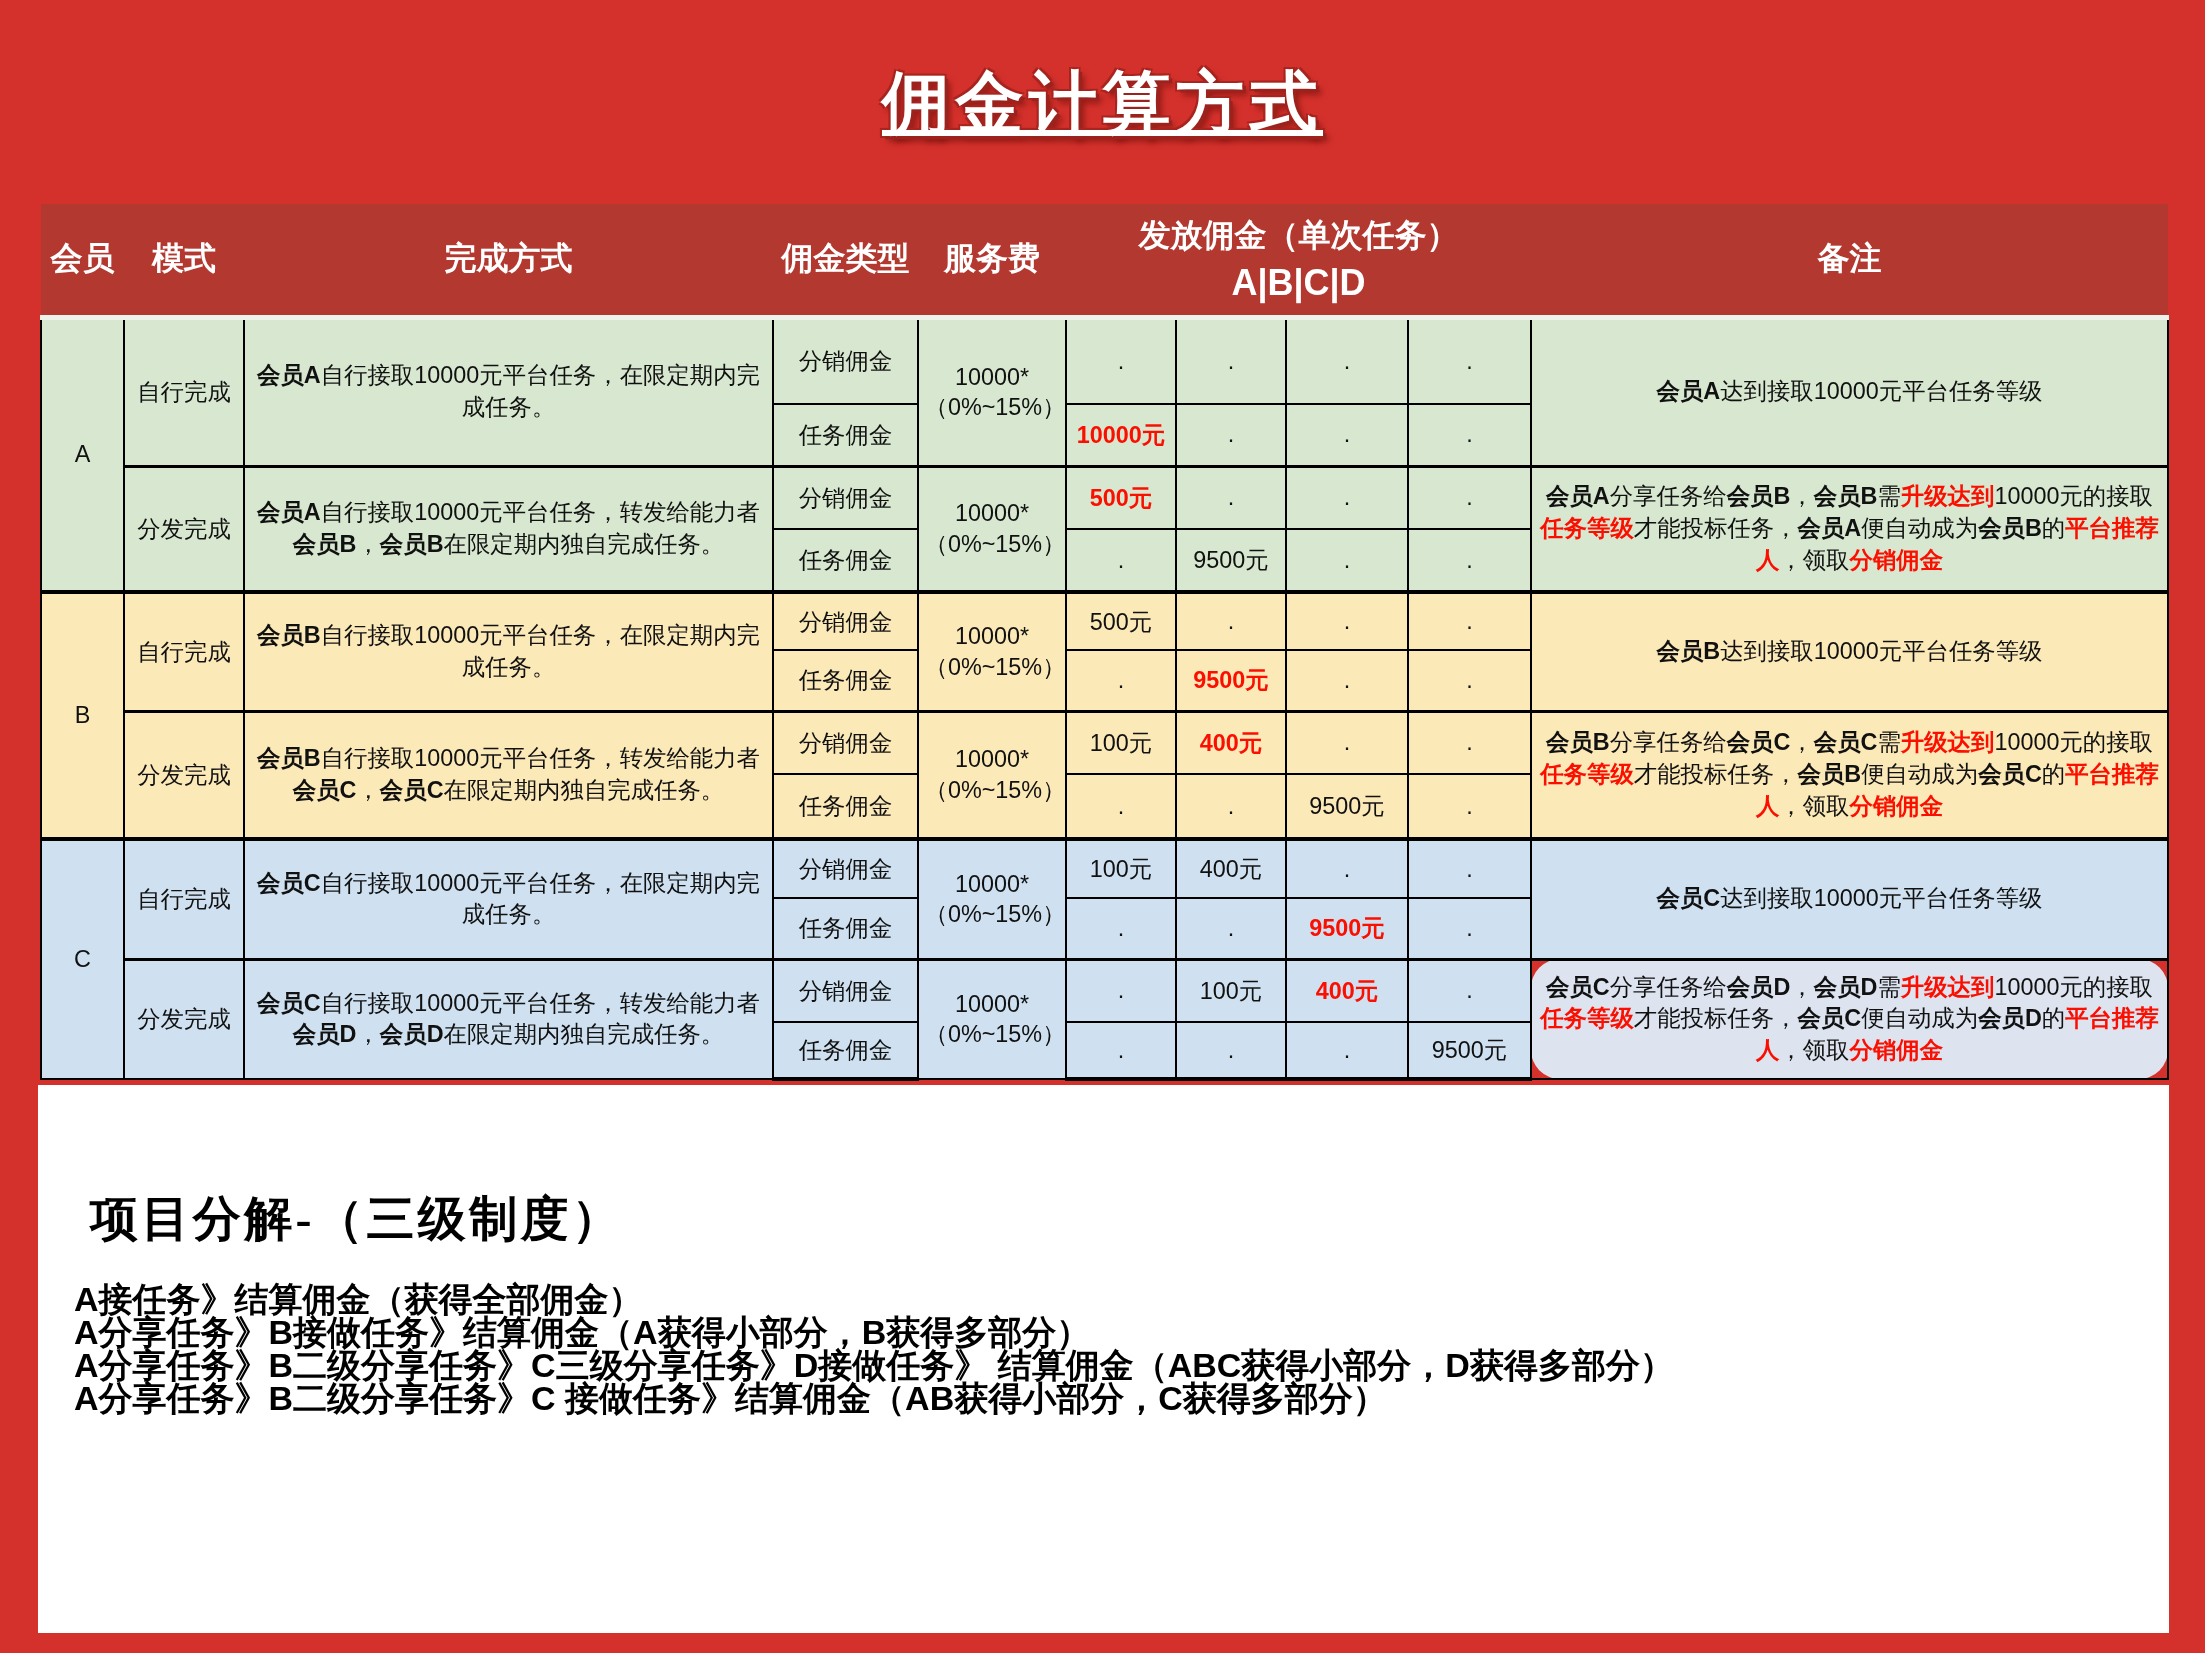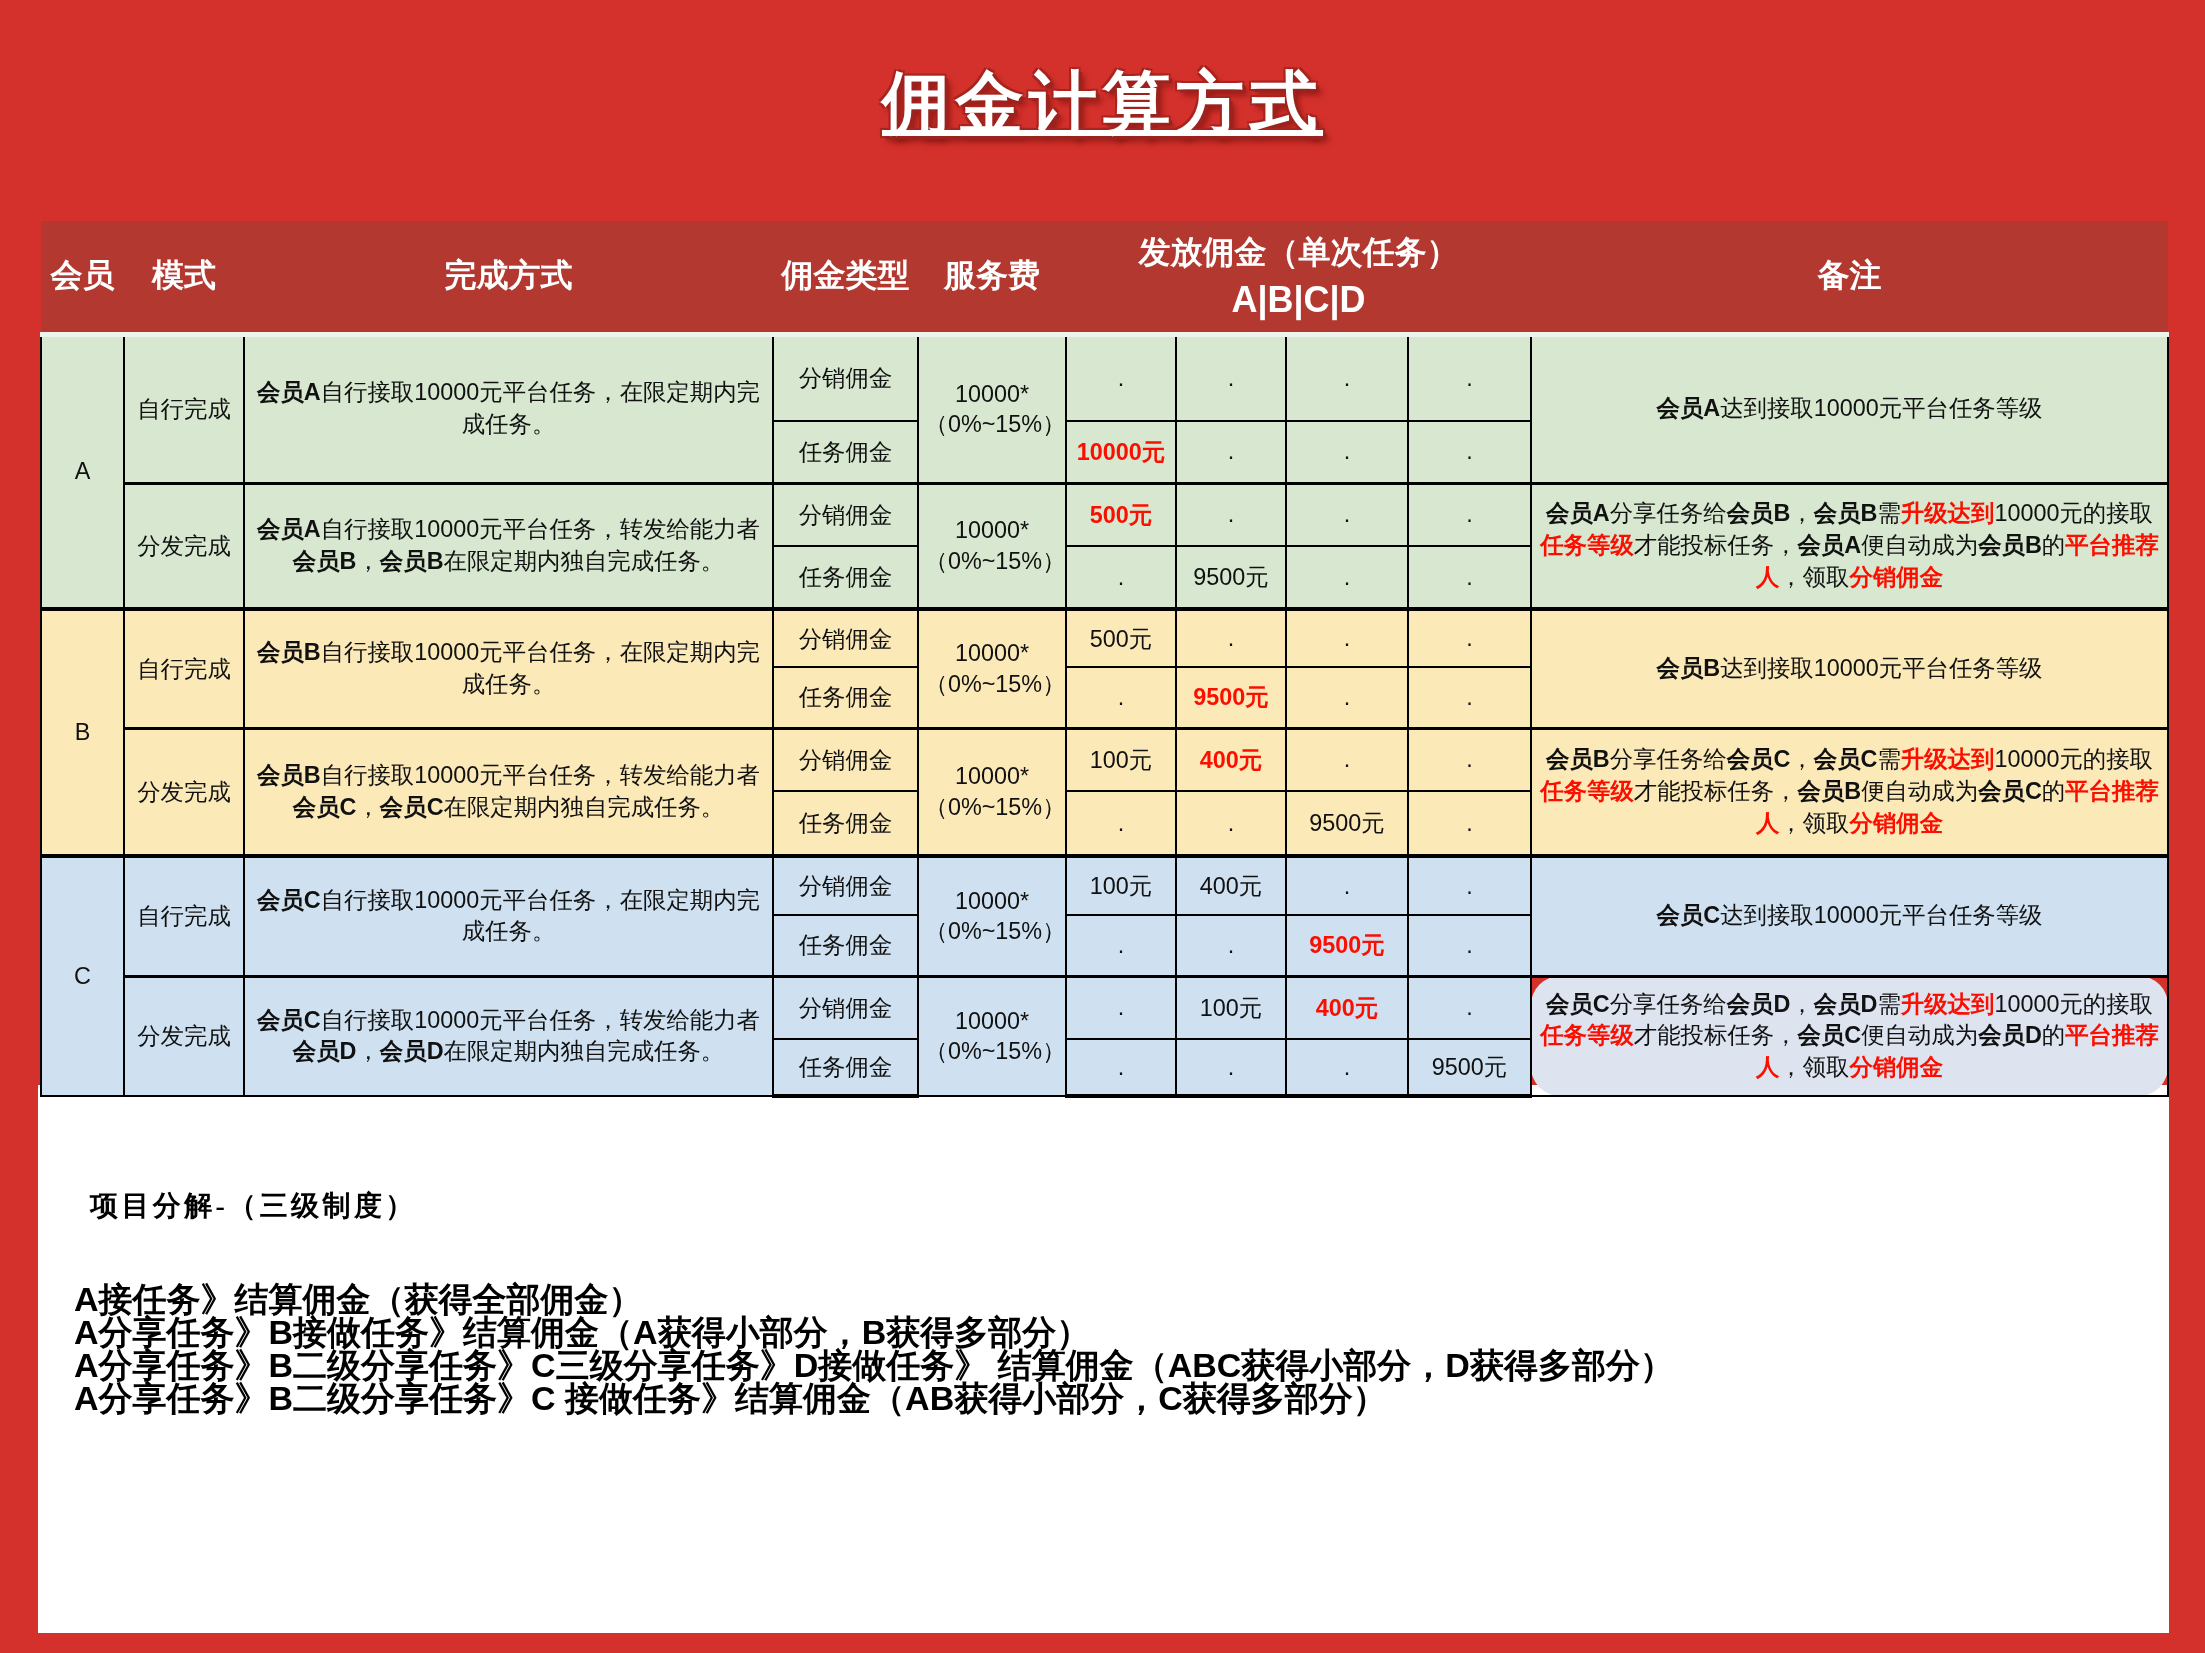--- a/index.html
+++ b/index.html
@@ -22,21 +22,21 @@
                 -2.1px 2.1px 0 #a8241f,5.5px 5.5px 6.9px rgba(110,12,8,.65);
     text-decoration:underline;
   }
   
   .panel{
     position:absolute;left:38px;top:1085px;width:2131px;height:548px;
     background:#ffffff;
   }
   
   table.ct{
-    position:absolute;left:40px;top:221px;
+    position:absolute;left:40px;top:204px;
     width:2127px;border-collapse:collapse;table-layout:fixed;
   }
   table.ct thead tr{height:113px;background:#b23830;}
   table.ct th{
     border:none;color:#ffffff;font-weight:bold;font-size:32px;
     text-align:center;vertical-align:middle;padding:0;
   }
   .payout-sub{font-size:36px;margin-top:4.1px;}
   table.ct td{
     border:2.1px solid #000;
@@ -63,21 +63,21 @@
     text-align:left;vertical-align:top;
     font-size:26px;line-height:1.35;padding:5.5px 8.3px;
   }
   td.val{font-size:23.4px;}
   span.b{font-weight:bold;}
   span.r{color:#fa0f00;font-weight:bold;}
   
   .bd-heading{
     position:absolute;left:90px;top:1187px;
     font-family:"Liberation Serif","DejaVu Serif",serif;
-    font-weight:bold;font-size:28px;letter-spacing:3.4px;color:#000;
+    font-weight:bold;font-size:48px;letter-spacing:3.4px;color:#000;
   }
   .bd-lines{
     position:absolute;left:74px;top:1283px;
     font-size:34px;font-weight:bold;line-height:33px;color:#000;
   }
 </style>
 </head>
 <body>
 
 <div class="page">

